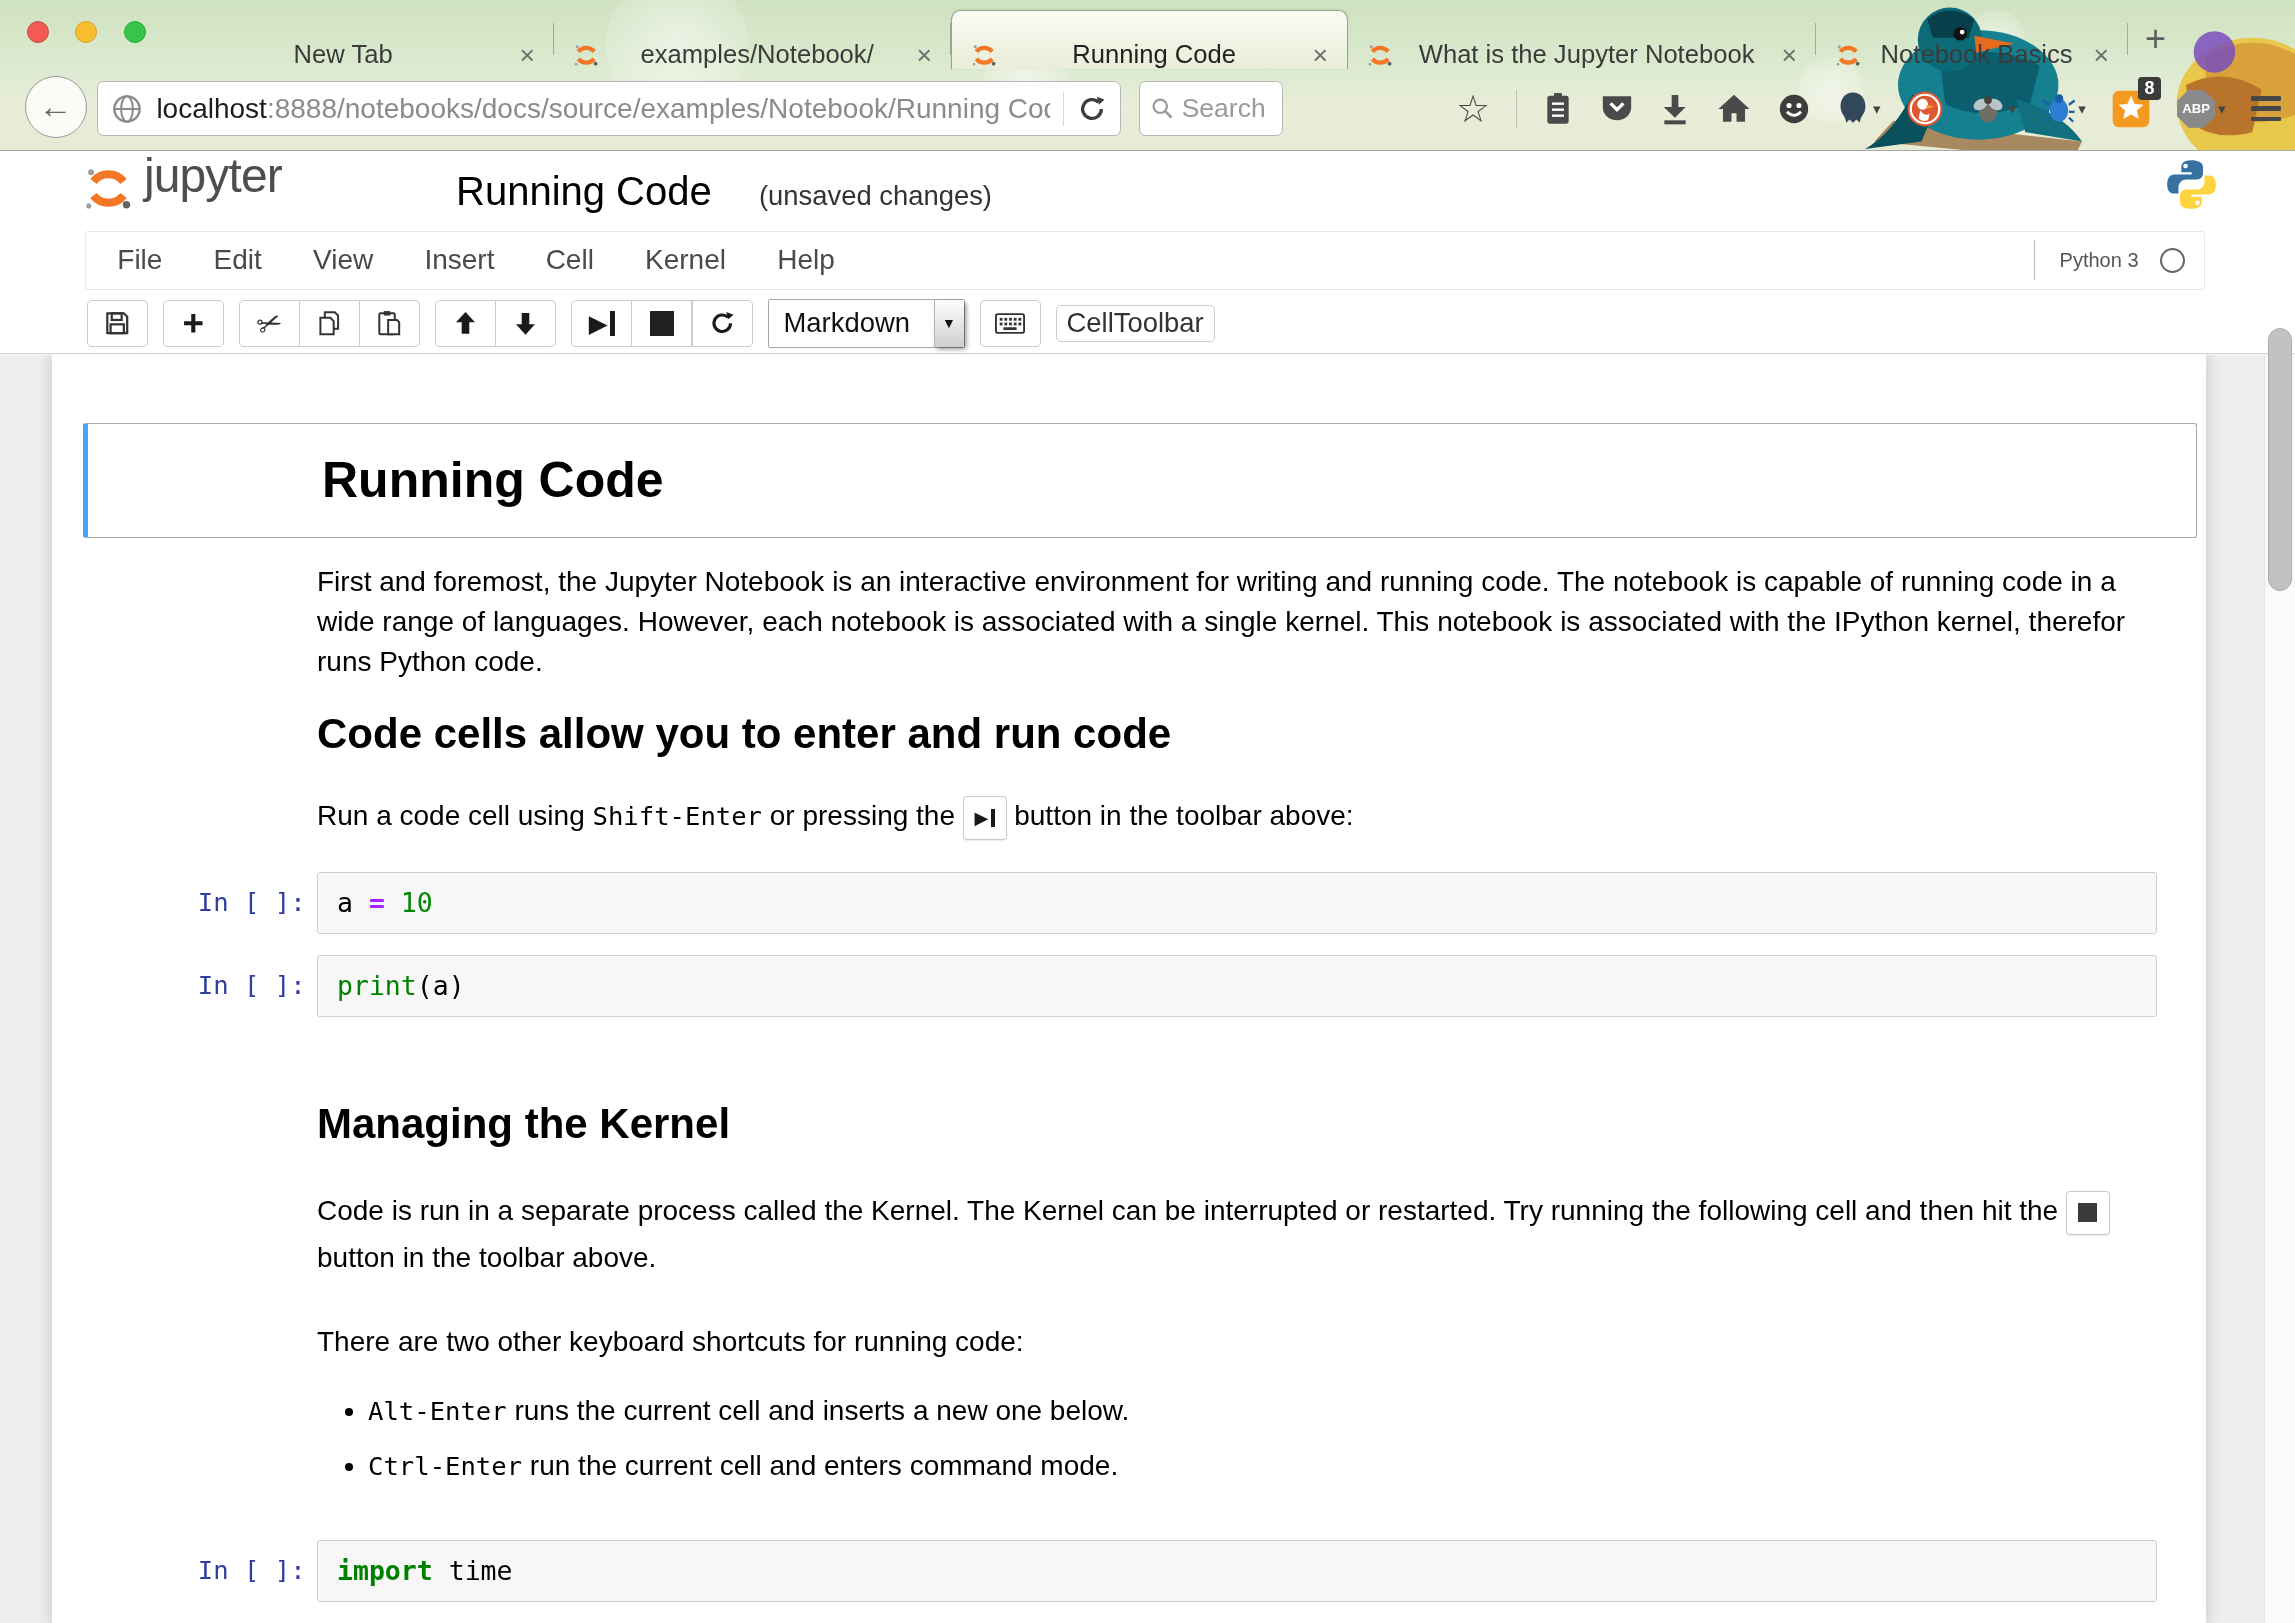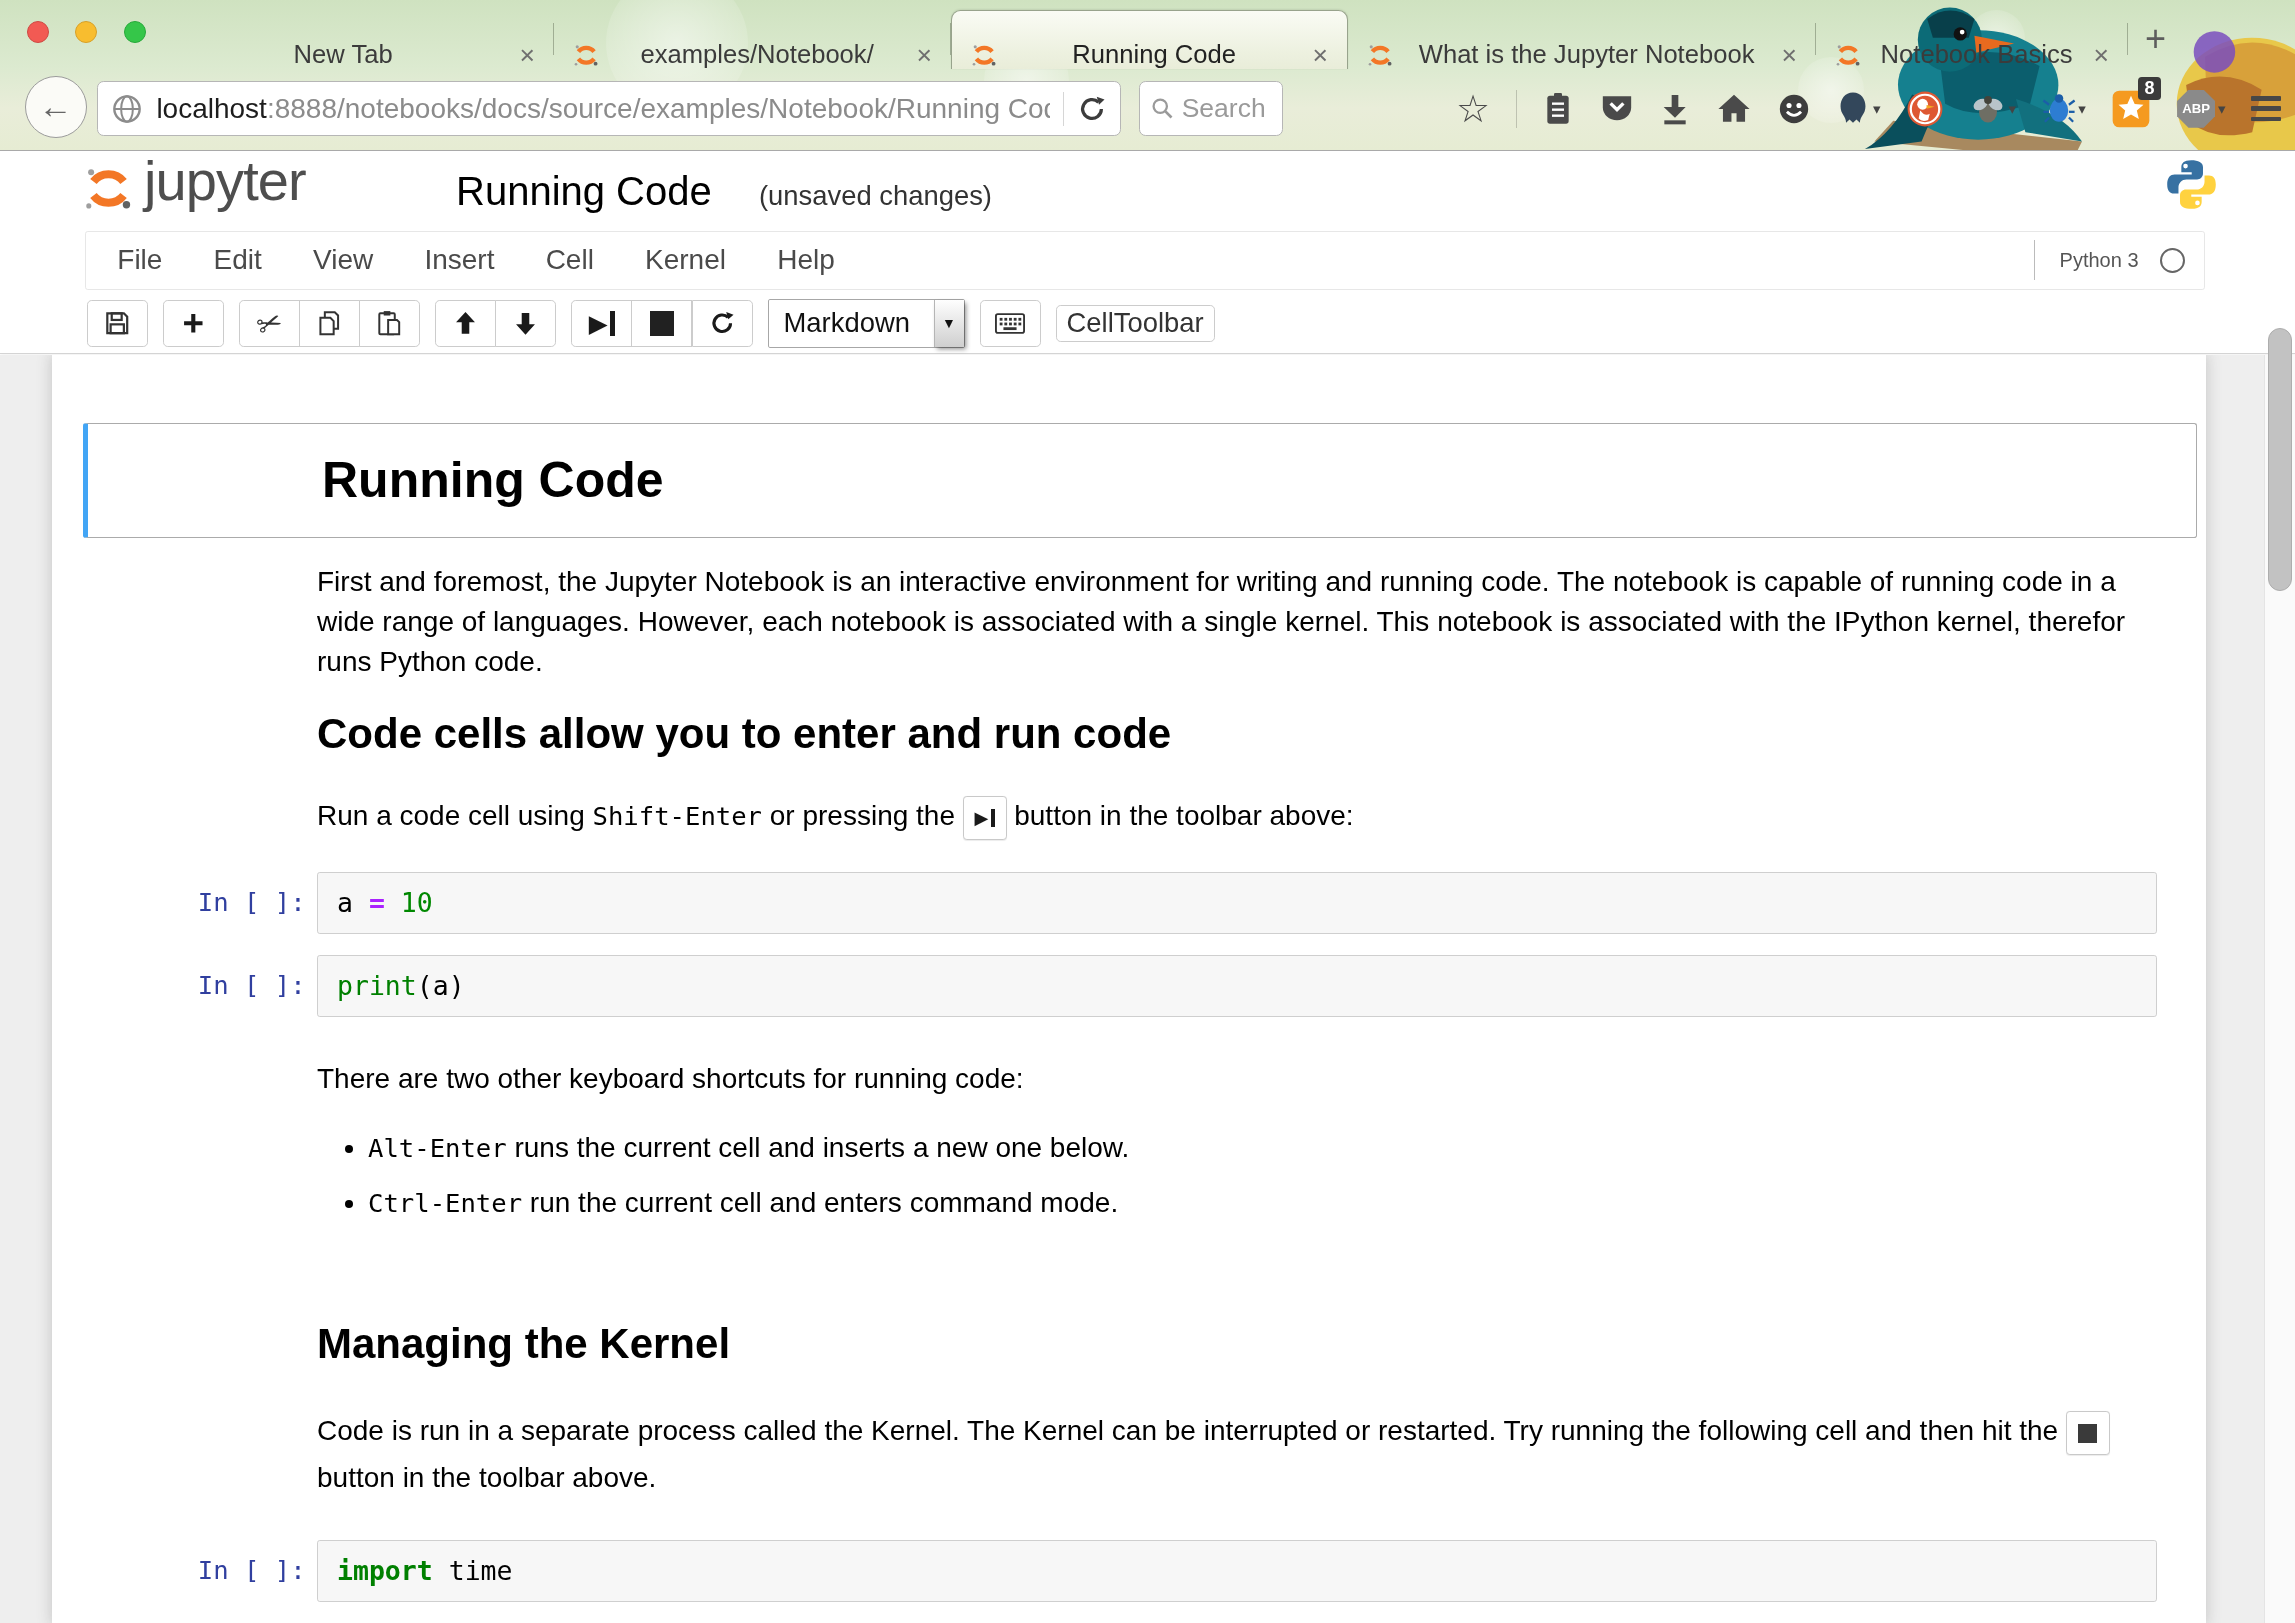--- a/index.html
+++ b/index.html
@@ -55,21 +55,21 @@
             padding:0.9px 6.6px; border-radius:3.8px; }
   .abp { width:38px; height:38px; background:#8a8a8a; color:#fff; font-weight:bold; font-size:13.2px;
          display:flex; align-items:center; justify-content:center;
          clip-path:polygon(30% 0,70% 0,100% 30%,100% 70%,70% 100%,30% 100%,0 70%,0 30%); }
   .burger { display:flex; flex-direction:column; gap:5.7px; }
   .burger div { width:30px; height:4.7px; background:#474747; border-radius:0.9px; }
 
   
   .jheader { position:absolute; top:152px; left:0; right:0; height:75px; background:#fff; }
   .jlogo-ic { position:absolute; left:83px; top:11.4px; width:51px; height:51px; }
-  .jlogo-text { position:absolute; left:144px; top:-3.8px; font-size:56px; color:#4e4e4e; letter-spacing:-0.9px; }
+  .jlogo-text { position:absolute; left:144px; top:-3.8px; font-size:48px; color:#4e4e4e; letter-spacing:-0.9px; }
   .jtitle { position:absolute; left:456px; top:17px; font-size:40px; color:#000; }
   .jstatus { position:absolute; left:759px; top:28px; font-size:27.4px; color:#333; }
   .pylogo { position:absolute; left:2165px; top:5.7px; width:53px; height:53px; }
 
   .menurow { position:absolute; top:227px; left:0; right:0; height:68px; background:#fff; }
   .menubox { position:absolute; left:85px; right:91px; top:3.8px; height:59px; border:0.9px solid #e7e7e7; border-radius:2.8px;
              display:flex; align-items:center; padding:0 5.7px; }
   .menu-item { font-size:28px; color:#4a4a4a; padding:0 25.6px; }
   .menu-spacer { flex:1; }
   .kdiv { width:0.9px; height:40px; background:#bbb; margin-right:24.6px; }
@@ -486,41 +486,41 @@
         </div>
       </div>
 
       <div class="trow" style="margin-top:21px">
         <div class="prompt-col code-prompt">In [ ]:</div>
         <div class="tcontent">
           <div class="codebox"><span class="tok-builtin">print</span><span>(a)</span></div>
         </div>
       </div>
 
+      <div class="trow" style="margin-top:83px">
+        <div class="prompt-col"></div>
+        <div class="tcontent">
+          <div class="h2">Managing the Kernel</div>
+          <p class="ptext" style="margin-top:40px; line-height:45px"><span>Code is run in a separate process called the Kernel. The Kernel can be interrupted or restarted. Try running the following cell and then hit the</span><span class="ibtn">
+                <span class="stop-sq"></span>
+              </span><span>button in the toolbar above.</span></p>
+        </div>
+      </div>
+
       <div class="trow" style="margin-top:42px">
         <div class="prompt-col"></div>
         <div class="tcontent">
           <p class="ptext">There are two other keyboard shortcuts for running code:</p>
           <ul class="blist">
             <li><span class="mono">Alt-Enter</span><span> runs the current cell and inserts a new one below.</span></li>
             <li><span class="mono">Ctrl-Enter</span><span> run the current cell and enters command mode.</span></li>
           </ul>
         </div>
       </div>
 
-      <div class="trow" style="margin-top:83px">
-        <div class="prompt-col"></div>
-        <div class="tcontent">
-          <div class="h2">Managing the Kernel</div>
-          <p class="ptext" style="margin-top:40px; line-height:45px"><span>Code is run in a separate process called the Kernel. The Kernel can be interrupted or restarted. Try running the following cell and then hit the</span><span class="ibtn">
-                <span class="stop-sq"></span>
-              </span><span>button in the toolbar above.</span></p>
-        </div>
-      </div>
-
       <div class="trow" style="margin-top:40px">
         <div class="prompt-col code-prompt">In [ ]:</div>
         <div class="tcontent">
           <div class="codebox"><span class="tok-kw">import</span><span> time</span>
 </div>
         </div>
       </div>
 
     </div>
   </div>

